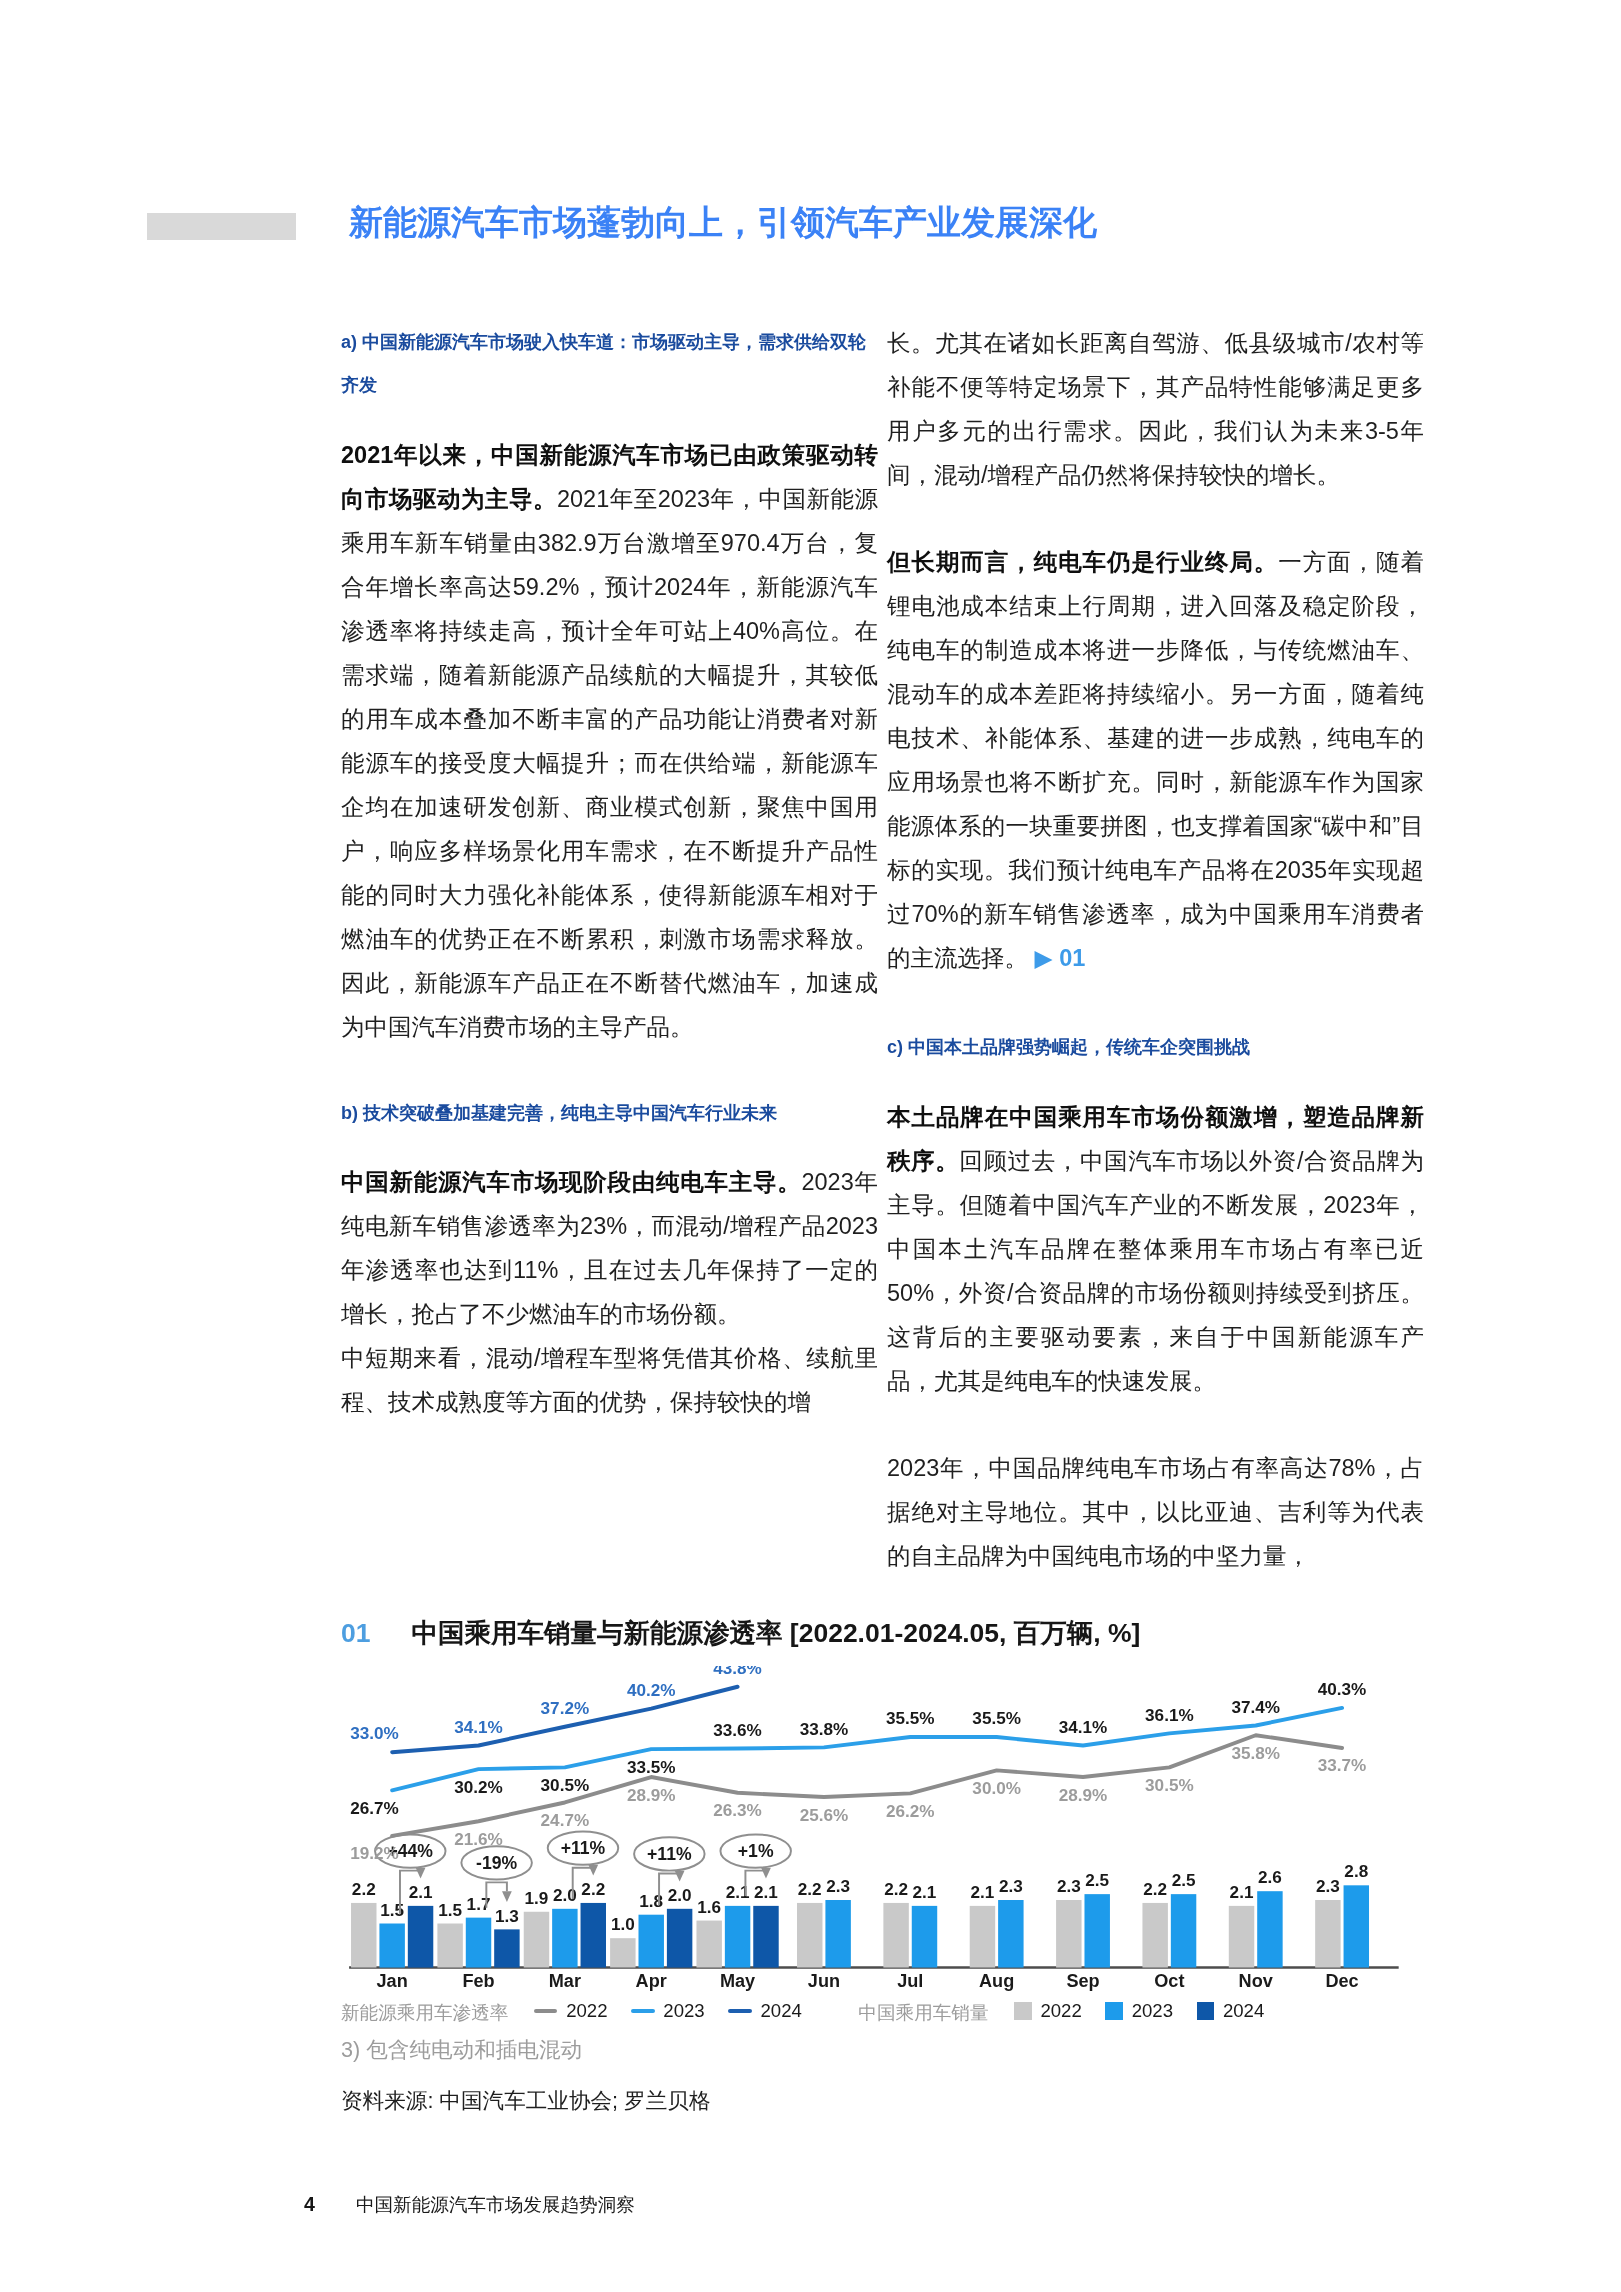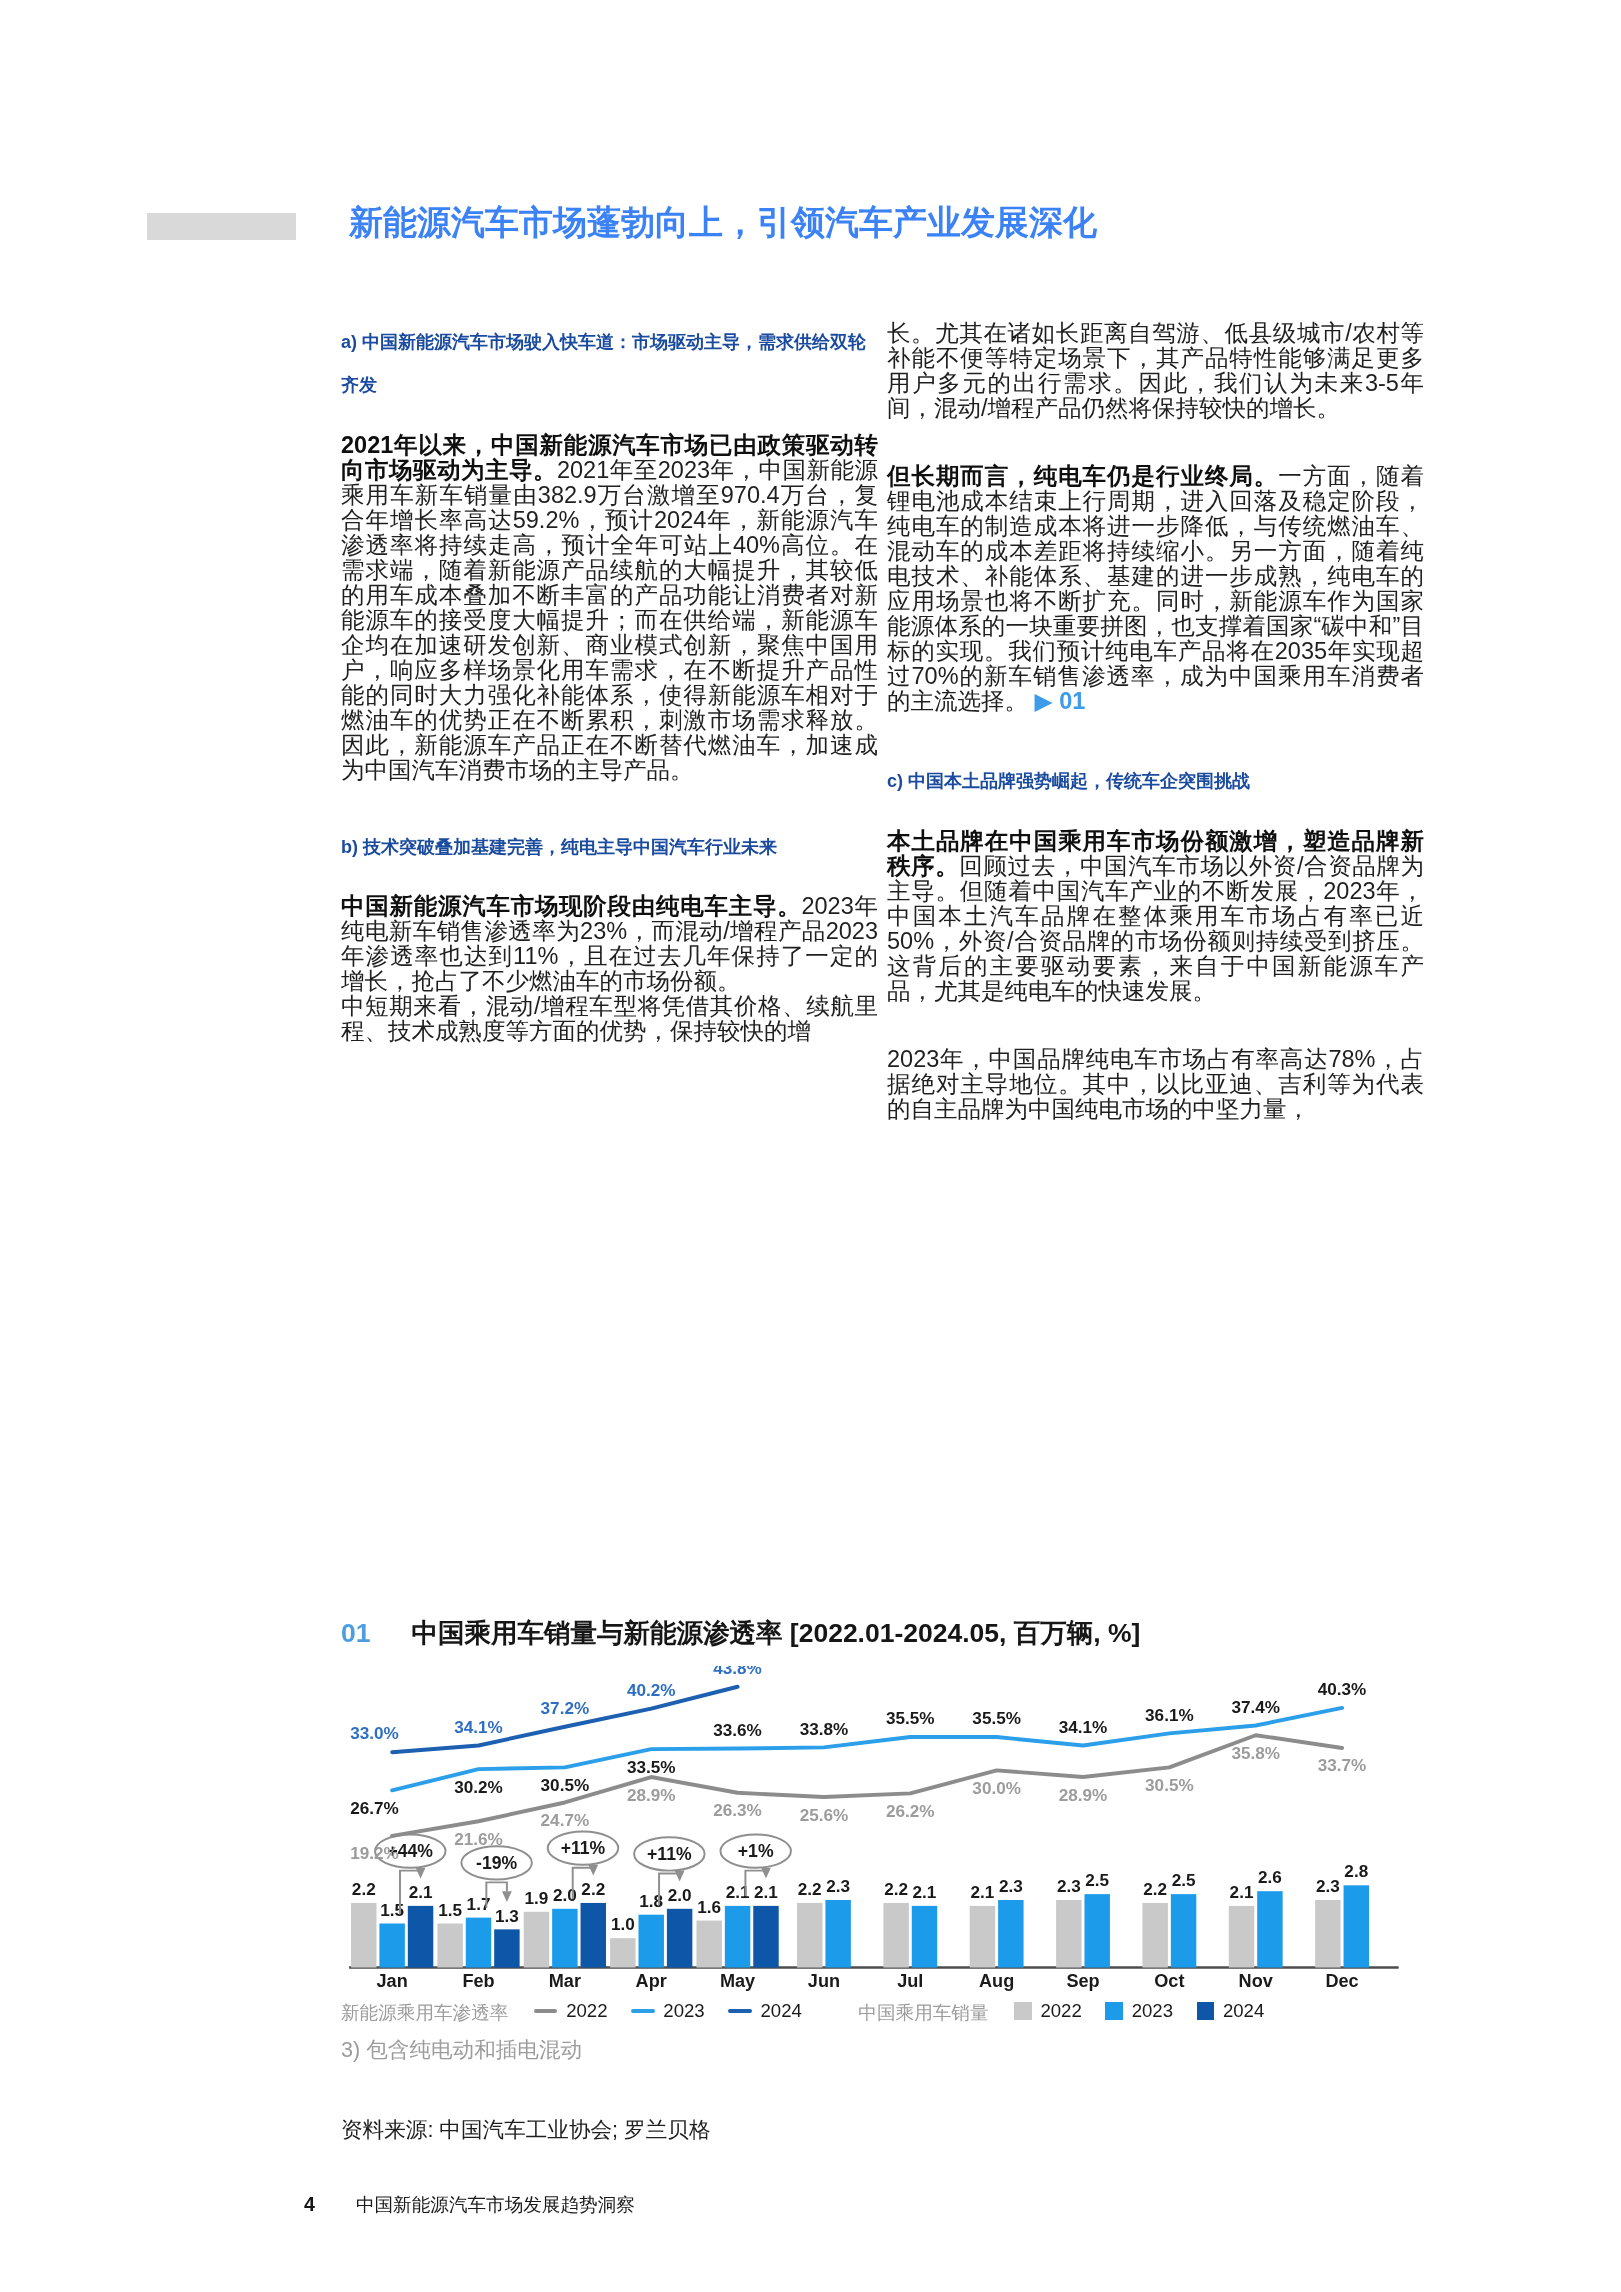--- a/index.html
+++ b/index.html
@@ -8,36 +8,36 @@
     font-family:"Liberation Sans","DejaVu Sans",sans-serif;color:#1a1a1a;
   }
   .band{position:absolute;left:147px;top:213px;width:149px;height:27.4px;background:#d9d9d9;}
   .page-title{position:absolute;left:349px;top:200px;margin:0;font-size:34px;font-weight:700;color:#3b82f6;}
   .col{position:absolute;top:321px;width:537px;}
   .col-left{left:341px;}
   .col-right{left:887px;}
   .sec-heading{color:#1a4b9e;font-size:18px;font-weight:700;line-height:43px;margin:0 0 25.5px 0;}
   .sec-heading.mt{margin-top:28px;}
   .sec-heading.mt-sm{margin-top:46px;}
-  .para{font-size:23.5px;line-height:25px;text-align:justify;margin:0 0 43px 0;color:#1f1f1f;}
+  .para{font-size:23.5px;line-height:44px;text-align:justify;margin:0 0 43px 0;color:#1f1f1f;}
   .para.nogap{margin-bottom:0;}
   .para b{font-weight:700;color:#0f0f0f;}
   .ref{color:#3d9be9;font-weight:700;white-space:nowrap;}
   .chart-header{position:absolute;left:341px;top:1615px;display:flex;align-items:baseline;gap:41px;}
   .chart-num{color:#4d9ee0;font-size:26.5px;font-weight:700;}
   .chart-title{font-size:26.5px;font-weight:700;color:#161616;}
   #chart-svg{position:absolute;left:323px;top:1666px;width:1090px;height:328px;}
   .legend{position:absolute;left:341px;top:2000px;display:flex;align-items:flex-start;font-size:18.6px;color:#1a1a1a;white-space:nowrap;}
   .legend .lt{color:#9c9c9c;margin-right:25.5px;}
   .legend .item{display:flex;align-items:center;margin-right:23.5px;}
   .legend .dash{width:23.5px;height:3.9px;border-radius:2px;margin-right:8.8px;display:inline-block;}
   .legend .sq{width:17.6px;height:17.6px;margin-right:8.8px;display:inline-block;}
   .legend .gap{width:33px;}
   .footnote{position:absolute;left:341px;top:2035px;font-size:21.6px;color:#9c9c9c;}
-  .source{position:absolute;left:341px;top:2086px;font-size:21.6px;color:#1f1f1f;margin-top:29px;}
+  .source{position:absolute;left:341px;top:2086px;font-size:21.6px;color:#1f1f1f;}
   .footer{position:absolute;left:304px;top:2192px;display:flex;align-items:baseline;gap:41px;}
   .page-num{font-size:19.6px;font-weight:700;color:#161616;}
   .footer-text{font-size:18.6px;color:#1a1a1a;}
 </style>
 </head>
 <body>
 
 <div>
 
   <div class="band"></div>

